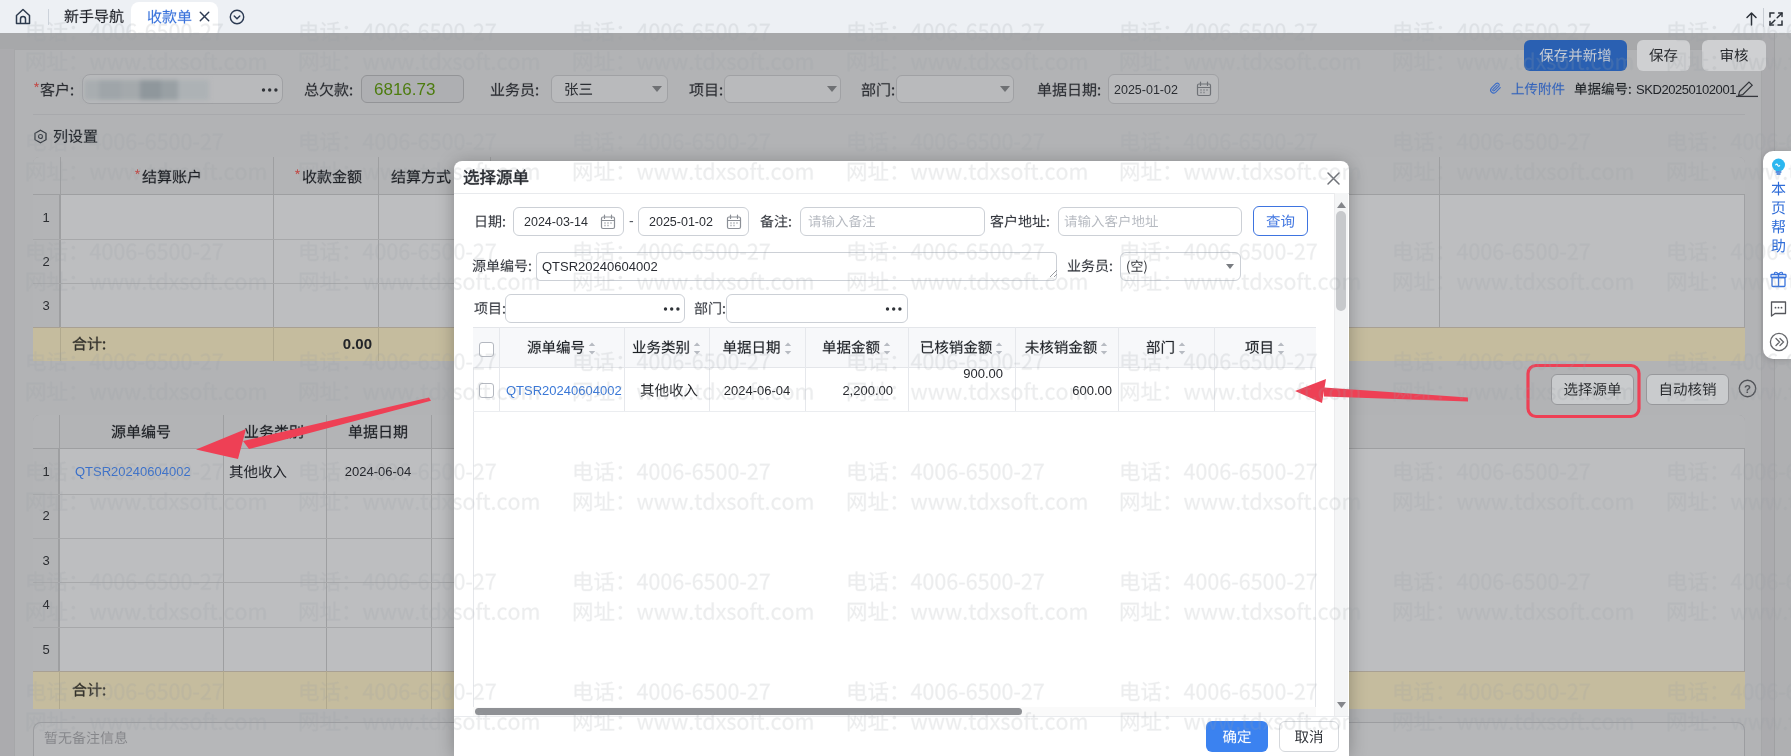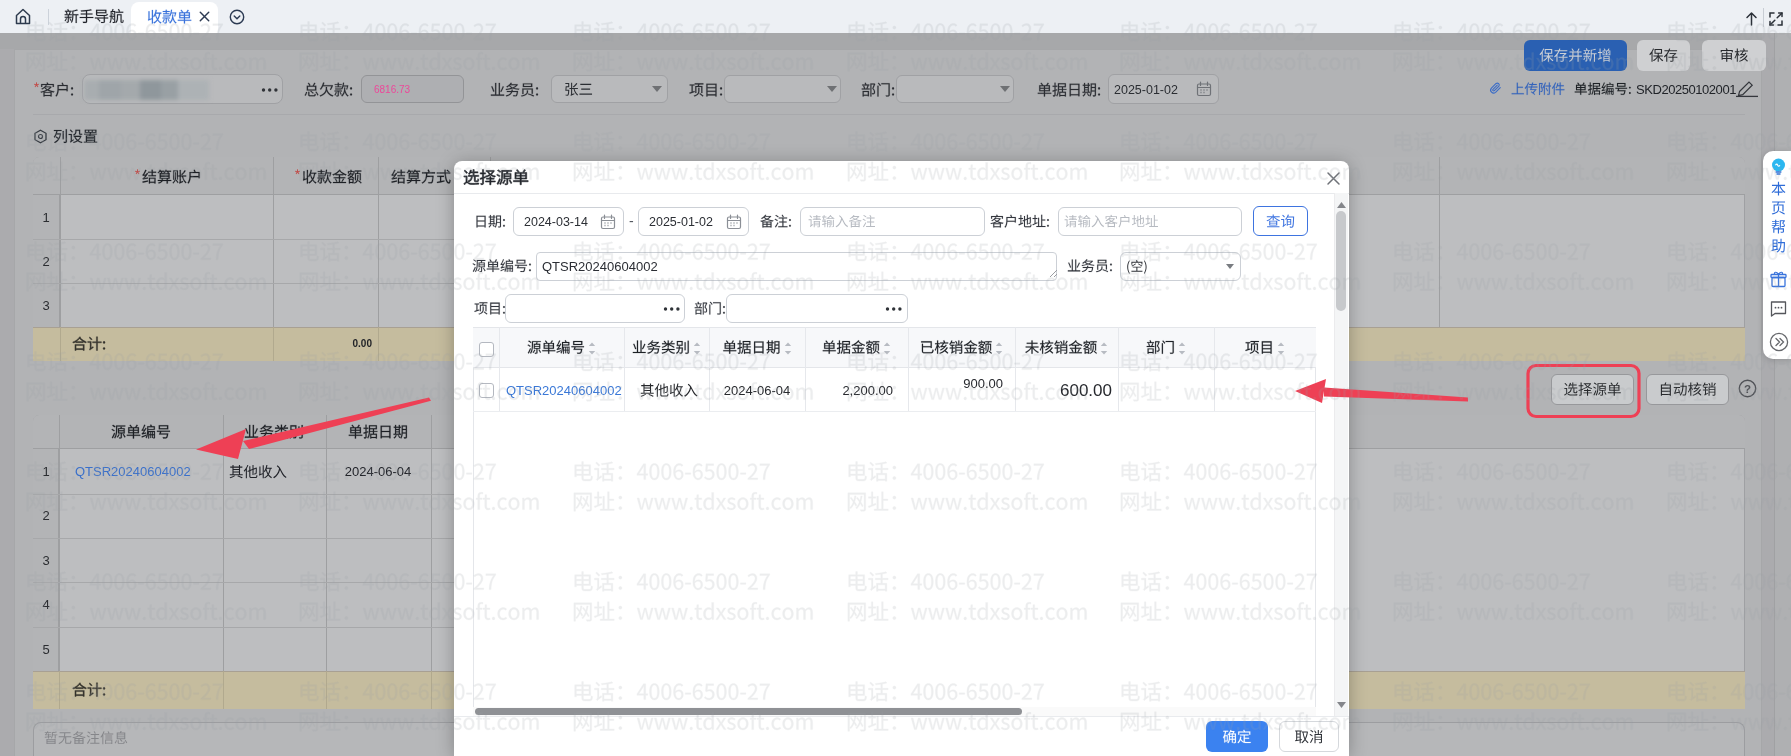--- a/index.html
+++ b/index.html
@@ -121,21 +121,21 @@
 <div style="position:absolute;left:1774px;top:33px;width:17px;height:723px;background:#afb0b2;border-left:1px solid #a0a1a3"></div>
 <div style="position:absolute;left:14px;top:49px;width:1748px;height:707px;background:#b2b3b5;border:1px solid #a6a7a9;border-bottom:none"></div>
 <div style="position:absolute;left:82px;top:74px;width:201px;height:30px;background:#b9babc;border:1px solid #a0a1a4;border-radius:8px"></div>
 <div style="position:absolute;left:84px;top:80px;width:125px;height:20px;filter:blur(2px);background:linear-gradient(90deg,#a8adb0 0 12%,#9fa5a9 0 30%,#a4a9ac 0 45%,#8f979c 0 62%,#99a0a4 0 75%,#adb2b5 0 100%)"></div>
 <svg style="position:absolute;left:261px;top:86.5px" width="20" height="6" viewBox="0 0 20 6">
     <circle cx="2.5" cy="3" r="1.7" fill="#303338"></circle>
     <circle cx="8.7" cy="3" r="1.7" fill="#303338"></circle>
     <circle cx="14.9" cy="3" r="1.7" fill="#303338"></circle>
   </svg>
 <div style="position:absolute;left:361px;top:75px;width:103px;height:28px;background:#aeafb2;border:1px solid #939497;border-radius:6px"></div>
-<div style="position:absolute;left:374px;top:81.5px;font-size:10px;line-height:16px;color:#ec4899;font-weight:400;white-space:pre;">6816.73</div>
+<div style="position:absolute;left:374px;top:81.5px;font-size:17px;line-height:16px;color:#4d7c0f;font-weight:400;white-space:pre;">6816.73</div>
 <div style="position:absolute;left:551px;top:75px;width:117px;height:28px;background:#b9babc;border:1px solid #a0a1a4;border-radius:6px"></div>
 <div style="position:absolute;left:652px;top:86px;width:0;height:0;border-left:5px solid transparent;border-right:5px solid transparent;border-top:6px solid #6f7174"></div>
 <div style="position:absolute;left:724px;top:75px;width:117px;height:28px;background:#b9babc;border:1px solid #a0a1a4;border-radius:6px"></div>
 <div style="position:absolute;left:827px;top:86px;width:0;height:0;border-left:5px solid transparent;border-right:5px solid transparent;border-top:6px solid #6f7174"></div>
 <div style="position:absolute;left:896px;top:75px;width:118px;height:28px;background:#b9babc;border:1px solid #a0a1a4;border-radius:6px"></div>
 <div style="position:absolute;left:1000px;top:86px;width:0;height:0;border-left:5px solid transparent;border-right:5px solid transparent;border-top:6px solid #6f7174"></div>
 <div style="position:absolute;left:1108px;top:74px;width:111px;height:30px;background:#b9babc;border:1px solid #a0a1a4;border-radius:6px"></div>
 <div style="position:absolute;left:1114px;top:81.5px;font-size:12.5px;line-height:16px;color:#2b2e33;font-weight:400;white-space:pre;">2025-01-02</div>
 <svg style="position:absolute;left:1196px;top:81px;opacity:1" width="16" height="16" viewBox="0 0 16 16" fill="none" stroke="#6f7277" stroke-width="1.2">
     <rect x="1.5" y="3" width="13" height="11.5" rx="1.5"></rect>
@@ -168,21 +168,21 @@
 <div style="position:absolute;left:1439px;top:157px;width:1px;height:204px;background:#9e9fa1"></div>
 <div style="position:absolute;left:46px;top:208.5px;font-size:13px;line-height:17px;color:#2b2d31;font-weight:400;white-space:pre;transform:translateX(-50%);">1</div>
 <div style="position:absolute;left:33px;top:239px;width:1315px;height:1px;background:#a7a8aa"></div>
 <div style="position:absolute;left:46px;top:252.5px;font-size:13px;line-height:17px;color:#2b2d31;font-weight:400;white-space:pre;transform:translateX(-50%);">2</div>
 <div style="position:absolute;left:33px;top:283px;width:1315px;height:1px;background:#a7a8aa"></div>
 <div style="position:absolute;left:46px;top:296.5px;font-size:13px;line-height:17px;color:#2b2d31;font-weight:400;white-space:pre;transform:translateX(-50%);">3</div>
 <div style="position:absolute;left:33px;top:327px;width:1712px;height:34px;background:#c5bc9e;border-top:1px solid #a8a093"></div>
 <div style="position:absolute;left:60px;top:327px;width:1px;height:34px;background:#b1a98e"></div>
 <div style="position:absolute;left:273px;top:327px;width:1px;height:34px;background:#b1a98e"></div>
 <div style="position:absolute;left:378px;top:327px;width:1px;height:34px;background:#b1a98e"></div>
-<div style="position:absolute;left:372px;top:336.0px;font-size:10px;line-height:16px;color:#222428;font-weight:700;white-space:pre;transform:translateX(-100%);">0.00</div>
+<div style="position:absolute;left:372px;top:336.0px;font-size:15px;line-height:16px;color:#222428;font-weight:700;white-space:pre;transform:translateX(-100%);">0.00</div>
 <div style="position:absolute;left:1551px;top:374px;width:83px;height:31px;background:#c9cbcd;border:1px solid #97989b;border-radius:6px"></div>
 <div style="position:absolute;left:1646px;top:374px;width:83px;height:31px;background:#c9cbcd;border:1px solid #97989b;border-radius:6px"></div>
 <svg style="position:absolute;left:1738px;top:379px" width="19" height="19" viewBox="0 0 19 19" fill="none">
     <circle cx="9.5" cy="9.5" r="8.2" stroke="#505257" stroke-width="1.4"></circle>
     <text x="9.5" y="13.6" text-anchor="middle" font-family="Liberation Sans" font-size="11.5" font-weight="700" fill="#505257">?</text>
   </svg>
 <div style="position:absolute;left:33px;top:415px;width:1712px;height:294px;background:#bdbec0;border:1px solid #9fa0a3;border-radius:6px 6px 0 0"></div>
 <div style="position:absolute;left:33px;top:415px;width:1712px;height:34px;background:#b3b4b6;border-bottom:1px solid #9e9fa1;border-radius:6px 6px 0 0"></div>
 <div style="position:absolute;left:33px;top:449px;width:26px;height:222px;background:#b3b4b6;border-right:1px solid #9e9fa1"></div>
 <div style="position:absolute;left:59px;top:415px;width:1px;height:256px;background:#9e9fa1"></div>
@@ -499,22 +499,22 @@
     <path d="M4 12.5L7.2 9H0.8z" fill="#b7bbc2"></path>
   </svg>
 <svg style="position:absolute;left:1277.0px;top:342px" width="8" height="13" viewBox="0 0 8 13">
     <path d="M4 0.5L7.2 4H0.8z" fill="#b7bbc2"></path>
     <path d="M4 12.5L7.2 9H0.8z" fill="#b7bbc2"></path>
   </svg>
 <div style="position:absolute;left:479px;top:383px;width:15px;height:15px;border:1.5px solid #b4b8c0;border-radius:3px;background:#fff"></div>
 <div style="position:absolute;left:506px;top:381.5px;font-size:13px;line-height:17px;color:#3a78d7;font-weight:400;white-space:pre;">QTSR20240604002</div>
 <div style="position:absolute;left:757px;top:381.5px;font-size:13px;line-height:17px;color:#26282c;font-weight:400;white-space:pre;transform:translateX(-50%);">2024-06-04</div>
 <div style="position:absolute;left:893px;top:381.5px;font-size:13px;line-height:17px;color:#26282d;font-weight:400;white-space:pre;transform:translateX(-100%);">2,200.00</div>
-<div style="position:absolute;left:1003px;top:375px;font-size:13px;line-height:17px;color:#26282d;font-weight:400;white-space:pre;transform:translateX(-100%);">900.00</div>
-<div style="position:absolute;left:1112px;top:381.5px;font-size:17px;line-height:17px;color:#26282d;font-weight:400;white-space:pre;transform:translateX(-100%);">600.00</div>
+<div style="position:absolute;left:1003px;top:365px;font-size:13px;line-height:17px;color:#26282d;font-weight:400;white-space:pre;transform:translateX(-100%);">900.00</div>
+<div style="position:absolute;left:1112px;top:381.5px;font-size:13px;line-height:17px;color:#26282d;font-weight:400;white-space:pre;transform:translateX(-100%);">600.00</div>
 <div style="position:absolute;left:473px;top:707px;width:843px;height:9px;background:#fafafa"></div>
 <div style="position:absolute;left:475px;top:708px;width:547px;height:7px;border-radius:3.5px;background:#8f9195"></div>
 <div style="position:absolute;left:1334px;top:193px;width:14px;height:523px;background:#f4f5f6;border-left:1px solid #ebebed"></div>
 <svg style="position:absolute;left:1337px;top:202px" width="9" height="6" viewBox="0 0 9 6">
     <path d="M4.5 0L9 6H0z" fill="#84868b"></path>
   </svg>
 <div style="position:absolute;left:1336px;top:211px;width:10px;height:100px;border-radius:5px;background:#c7c9cc"></div>
 <svg style="position:absolute;left:1337px;top:702px" width="9" height="6" viewBox="0 0 9 6">
     <path d="M4.5 6L9 0H0z" fill="#84868b"></path>
   </svg>

